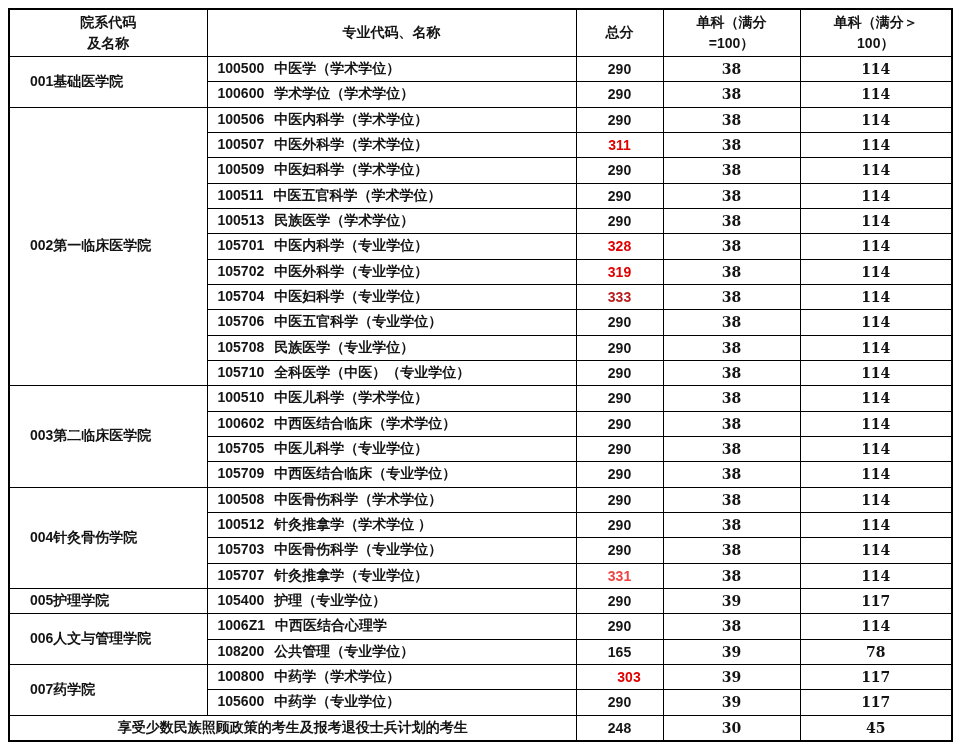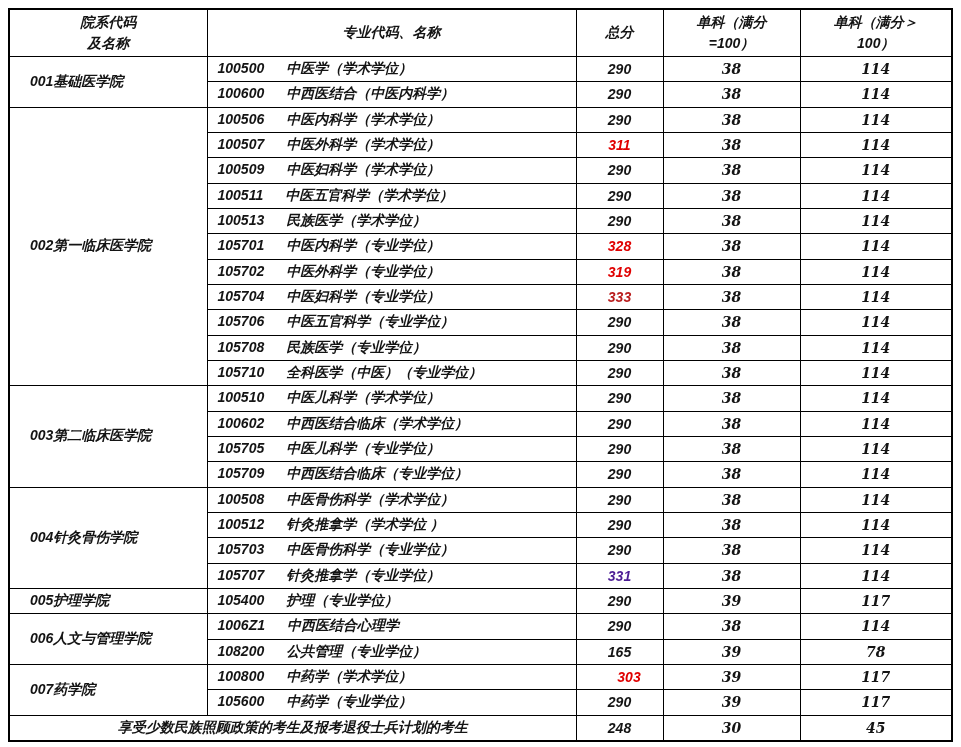--- a/index.html
+++ b/index.html
@@ -20,21 +20,20 @@
   table.score-table {
     position: absolute;
     left: 8px;
     top: 8px;
     width: 943px;
     height: 734px;
     border-collapse: collapse;
     table-layout: fixed;
     border: 2px solid #000000;
     background: #ffffff;
-    font-style: italic;
   }
   .score-table th, .score-table td {
     border: 1px solid #000000;
     font-weight: bold;
     color: #141414;
     padding: 0;
     overflow: hidden;
     white-space: nowrap;
   }
   .score-table thead th {
@@ -54,21 +53,21 @@
   td.college-cell {
     text-align: left;
     padding-left: 20px;
     font-size: 14px;
   }
   td.major-cell {
     text-align: left;
     padding-left: 10px;
   }
   td.major-cell .name {
-    margin-left: 22px;
+    margin-left: 10px;
   }
   td.total-cell {
     text-align: center;
     font-size: 14px;
   }
   td.single-cell {
     text-align: center;
     font-family: "DejaVu Serif", "Liberation Serif", serif;
     font-size: 13px;
   }
@@ -112,21 +111,21 @@
     <td class="college-cell" rowspan="2">001基础医学院</td>
           <td class="major-cell">
       <span class="code">100500</span><span class="name">中医学（学术学位）</span>
     </td>
     <td class="total-cell">290</td>
     <td class="single-cell">38</td>
     <td class="single-cell">114</td>
   </tr>
         <tr>
     <td class="major-cell">
-      <span class="code">100600</span><span class="name">中西医结合（中医内科学）</span>
+      <span class="code">100600</span><span class="name">学术学位（学术学位）</span>
     </td>
     <td class="total-cell">290</td>
     <td class="single-cell">38</td>
     <td class="single-cell">114</td>
   </tr>
         <tr>
     <td class="college-cell" rowspan="11">002第一临床医学院</td>
           <td class="major-cell">
       <span class="code">100506</span><span class="name">中医内科学（学术学位）</span>
     </td>
@@ -269,21 +268,21 @@
       <span class="code">105703</span><span class="name">中医骨伤科学（专业学位）</span>
     </td>
     <td class="total-cell">290</td>
     <td class="single-cell">38</td>
     <td class="single-cell">114</td>
   </tr>
         <tr>
     <td class="major-cell">
       <span class="code">105707</span><span class="name">针灸推拿学（专业学位）</span>
     </td>
-    <td class="total-cell" style="color: #4c1d95;">331</td>
+    <td class="total-cell" style="color: #ef4444;">331</td>
     <td class="single-cell">38</td>
     <td class="single-cell">114</td>
   </tr>
         <tr>
     <td class="college-cell" rowspan="1">005护理学院</td>
           <td class="major-cell">
       <span class="code">105400</span><span class="name">护理（专业学位）</span>
     </td>
     <td class="total-cell">290</td>
     <td class="single-cell">39</td>

